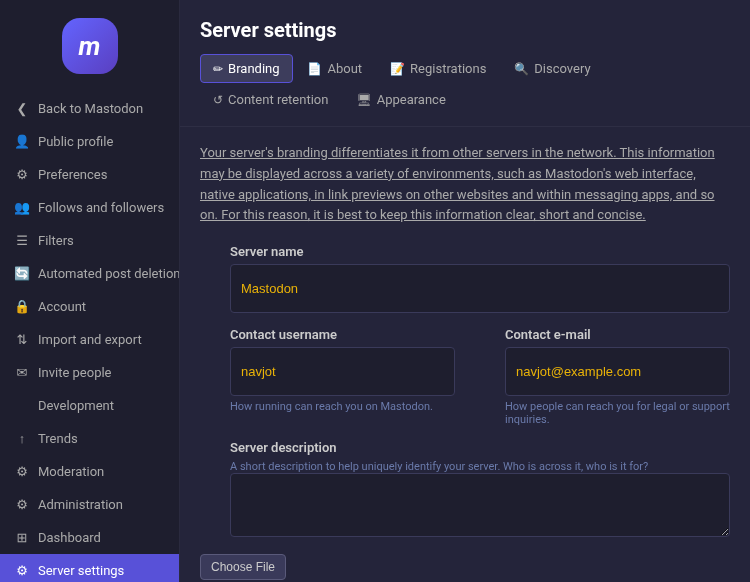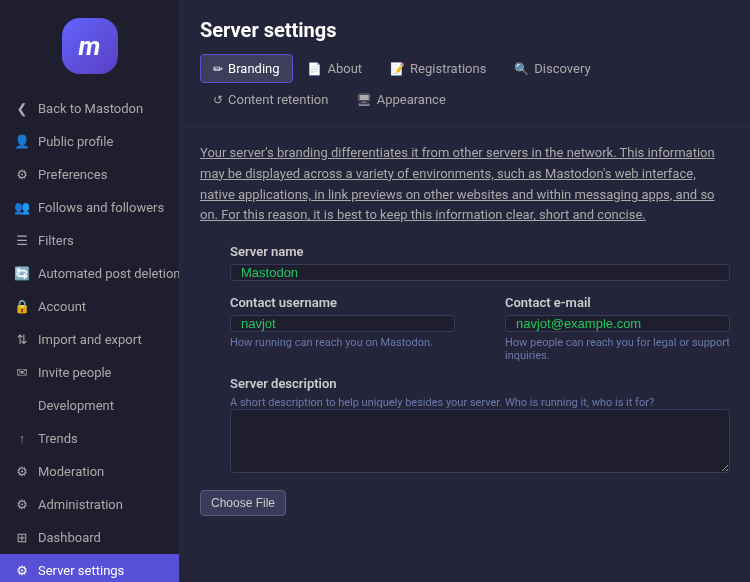--- a/index.html
+++ b/index.html
@@ -139,22 +139,22 @@
     .form-hint {
       font-size: 11px;
       color: #6a7aaa;
       margin-top: 4px;
     }
     .form-input {
       width: 100%;
       background: #1e1e2e;
       border: 1px solid #3a3a5a;
       border-radius: 4px;
-      padding: 0 10px;
-      color: #22c55e;
+      padding: 16px 10px;
+      color: #eab308;
       font-size: 13px;
       outline: none;
     }
     .form-row {
       display: flex;
       gap: 20px;
     }
     .form-row .form-group {
       flex: 1;
     }
@@ -310,21 +310,21 @@
       </div>
       <div class="form-group">
         <label class="form-label">Contact e-mail</label>
         <input class="form-input" type="text" value="navjot@example.com" style="">
         <p class="form-hint">How people can reach you for legal or support inquiries.</p>
       </div>
     </div>
 
     <div class="form-group">
       <label class="form-label">Server description</label>
-      <p class="form-hint">A short description to help uniquely besides your server. Who is running it, who is it for?</p>
+      <p class="form-hint">A short description to help uniquely identify your server. Who is across it, who is it for?</p>
       <textarea class="form-textarea" style=""></textarea>
     </div>
 
     <div class="thumbnail-section">
       <div class="file-input-row">
         <button class="file-choose-btn">Choose File</button>
 
       </div>
     </div>
 

